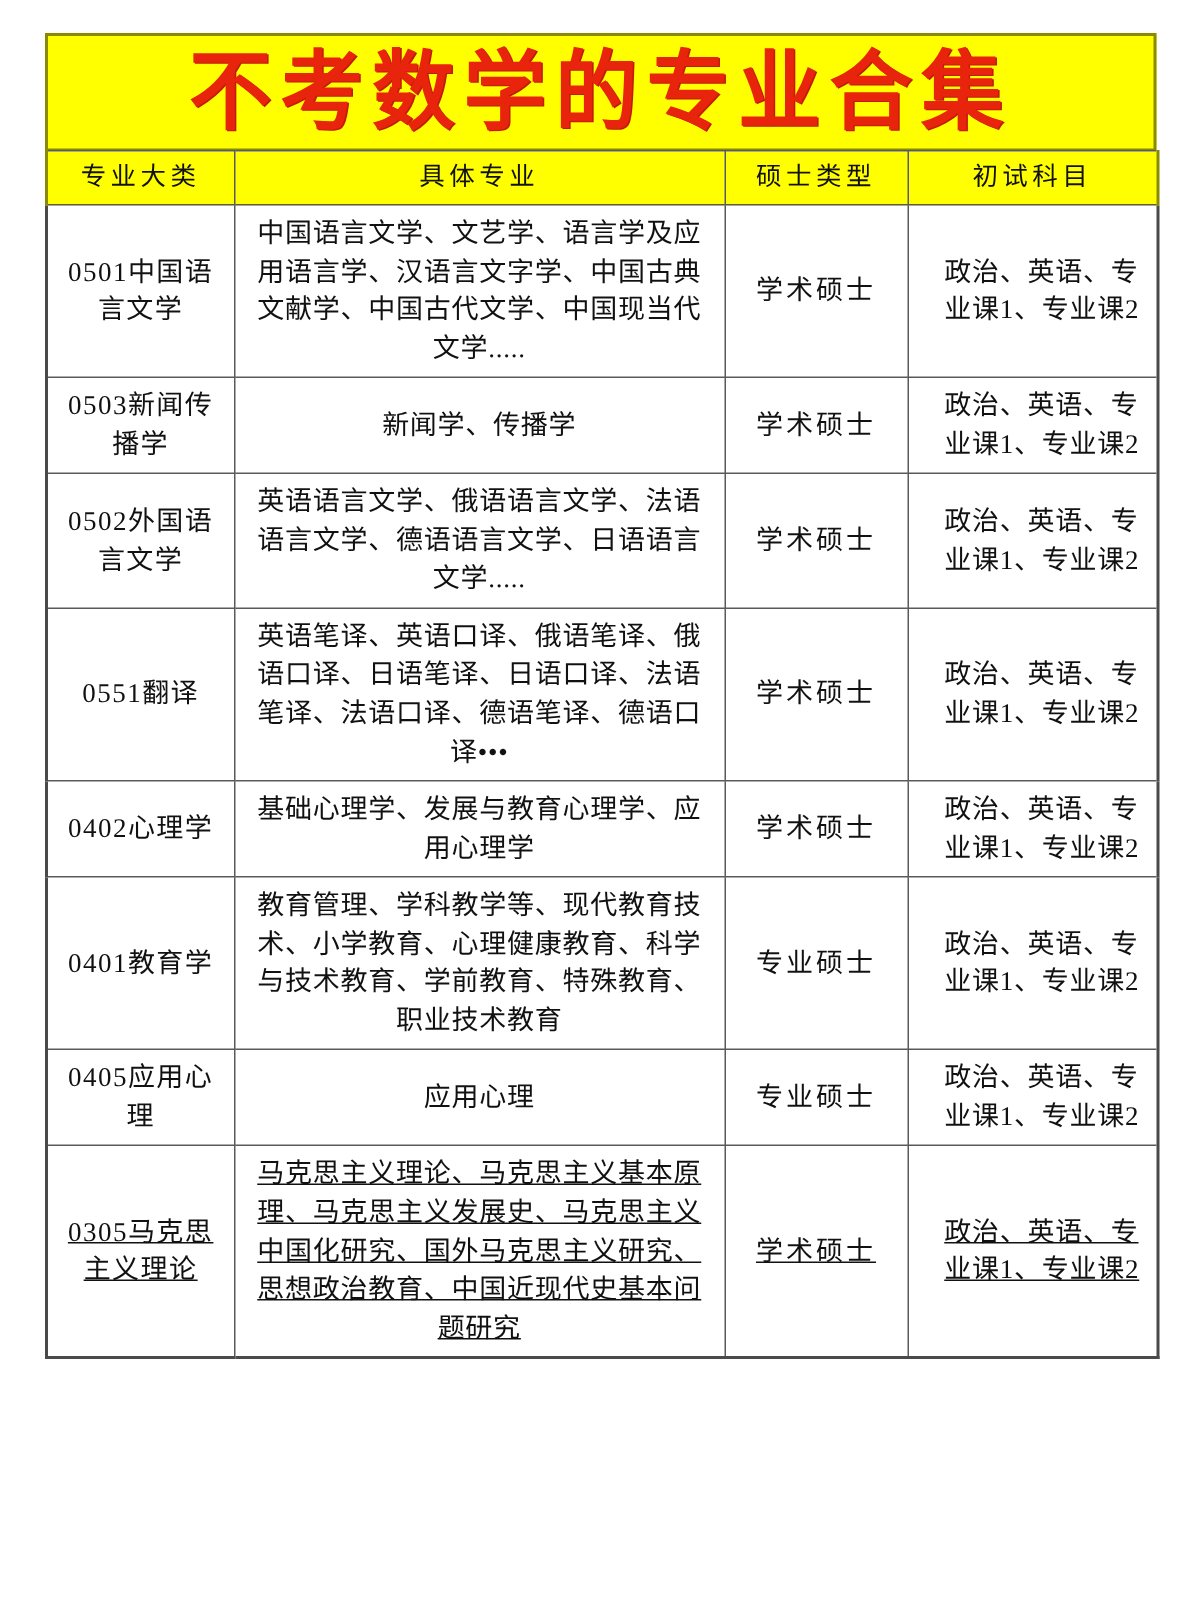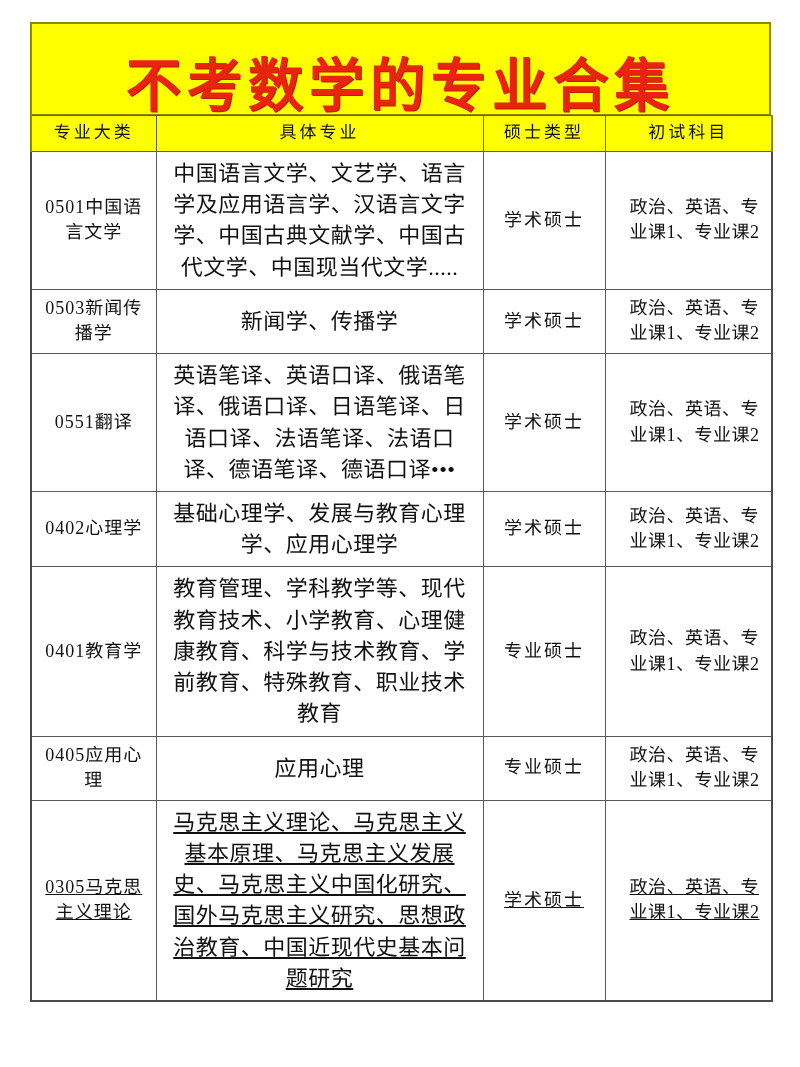--- a/index.html
+++ b/index.html
@@ -29,24 +29,24 @@
     top: 22px;
     width: 741px;
     box-sizing: border-box;
   }
 
   
   .title-band {
     background: #ffff00;
     border: 2px solid #8a8a00;
     border-bottom: 1px solid #8a8a00;
-    height: 93px;
+    height: 78px;
     box-sizing: border-box;
     display: flex;
-    align-items: flex-end;
+    align-items: center;
     justify-content: center;
     overflow: hidden;
   }
   .title-text {
     color: #e8240c;
     font-family: "Liberation Serif", "DejaVu Serif", serif;
     font-weight: bold;
     font-size: 55px;
     line-height: 1;
     letter-spacing: 6px;
@@ -95,21 +95,21 @@
   thead th:last-child { border-right: 2px solid #8a8a00; }
   thead th:first-child { border-left: 2px solid #8a8a00; }
 
   tbody td.cat {
     letter-spacing: 1px;
     font-size: 18px;
   }
   tbody td.majors {
     text-align: center;
     letter-spacing: 0.5px;
-    font-size: 22px;
+    font-size: 18px;
     padding: 6px 9px;
   }
   tbody td.degree {
     letter-spacing: 2px;
     font-size: 18px;
   }
   tbody td.subjects {
     text-align: left;
     letter-spacing: 0.5px;
     font-size: 18px;
@@ -153,20 +153,26 @@
           <td class="subjects">政治、英语、专业课1、专业课2</td>
         </tr>
 
         <tr>
           <td class="cat">0503新闻传播学</td>
           <td class="majors">新闻学、传播学</td>
           <td class="degree">学术硕士</td>
           <td class="subjects">政治、英语、专业课1、专业课2</td>
         </tr>
 
+        <tr>
+          <td class="cat">0502外国语言文学</td>
+          <td class="majors">英语语言文学、俄语语言文学、法语语言文学、德语语言文学、日语语言文学.....</td>
+          <td class="degree">学术硕士</td>
+          <td class="subjects">政治、英语、专业课1、专业课2</td>
+        </tr>
 
         <tr>
           <td class="cat">0551翻译</td>
           <td class="majors">英语笔译、英语口译、俄语笔译、俄语口译、日语笔译、日语口译、法语笔译、法语口译、德语笔译、德语口译•••</td>
           <td class="degree">学术硕士</td>
           <td class="subjects">政治、英语、专业课1、专业课2</td>
         </tr>
 
         <tr>
           <td class="cat">0402心理学</td>

